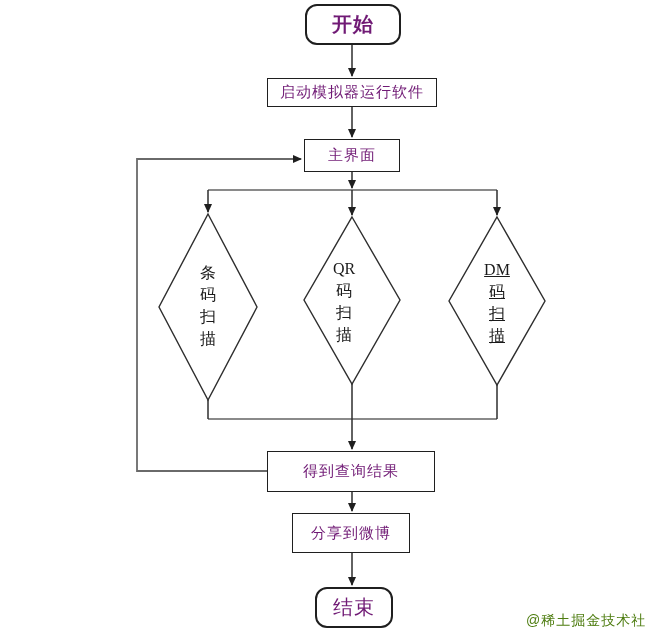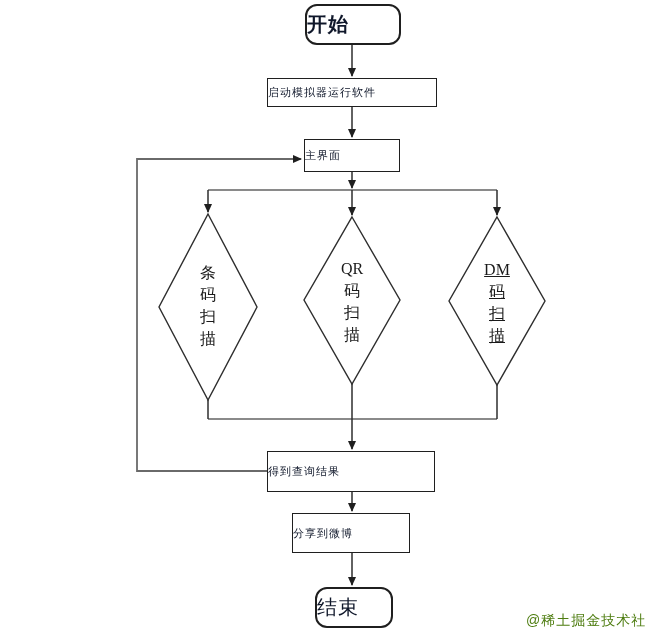--- a/index.html
+++ b/index.html
@@ -10,47 +10,47 @@
     height: 632px;
     background: #ffffff;
     overflow: hidden;
   }
   .stage svg { position: absolute; left: 0; top: 0; }
   .node {
     position: absolute;
     box-sizing: border-box;
     display: flex;
     align-items: center;
-    justify-content: flex-start;
+    justify-content: center;
     background: #ffffff;
-    color: #0f172a;
+    color: #701a75;
     text-align: center;
     letter-spacing: 1px;
   }
-  .process { border: 1.5px solid #1f1f1f; font-size: 11px; }
+  .process { border: 1.5px solid #1f1f1f; font-size: 15px; }
   .terminator { border: 2px solid #1f1f1f; border-radius: 12px; }
   .node-start { left: 305px; top: 4px;  width: 96px;  height: 41px; font-size: 20px; font-weight: bold; }
   .node-end   { left: 315px; top: 587px; width: 78px; height: 41px; font-size: 20px; }
   .node-launch{ left: 267px; top: 78px;  width: 170px; height: 29px; }
   .node-main  { left: 304px; top: 139px; width: 96px;  height: 33px; }
   .node-result{ left: 267px; top: 451px; width: 168px; height: 41px; }
   .node-share { left: 292px; top: 513px; width: 118px; height: 40px; }
   .diamond-label {
     position: absolute;
     background: transparent;
     border: none;
     color: #1a1a1a;
     font-size: 16px;
     line-height: 22px;
     white-space: pre-line;
     text-align: center;
     width: 44px;
   }
   .label-barcode { left: 186px; top: 262px; }
-  .label-qr      { left: 330px; top: 258px; }
+  .label-qr      { left: 322px; top: 258px; }
   .label-dm      { left: 475px; top: 259px; text-decoration: underline; }
   .watermark {
     position: absolute;
     left: 510px;
     top: 612px;
     font-size: 14px;
     color: #4d7c0f;
     letter-spacing: 1px;
     font-family: "Liberation Sans", "DejaVu Sans", sans-serif;
     margin-left: 16px;

